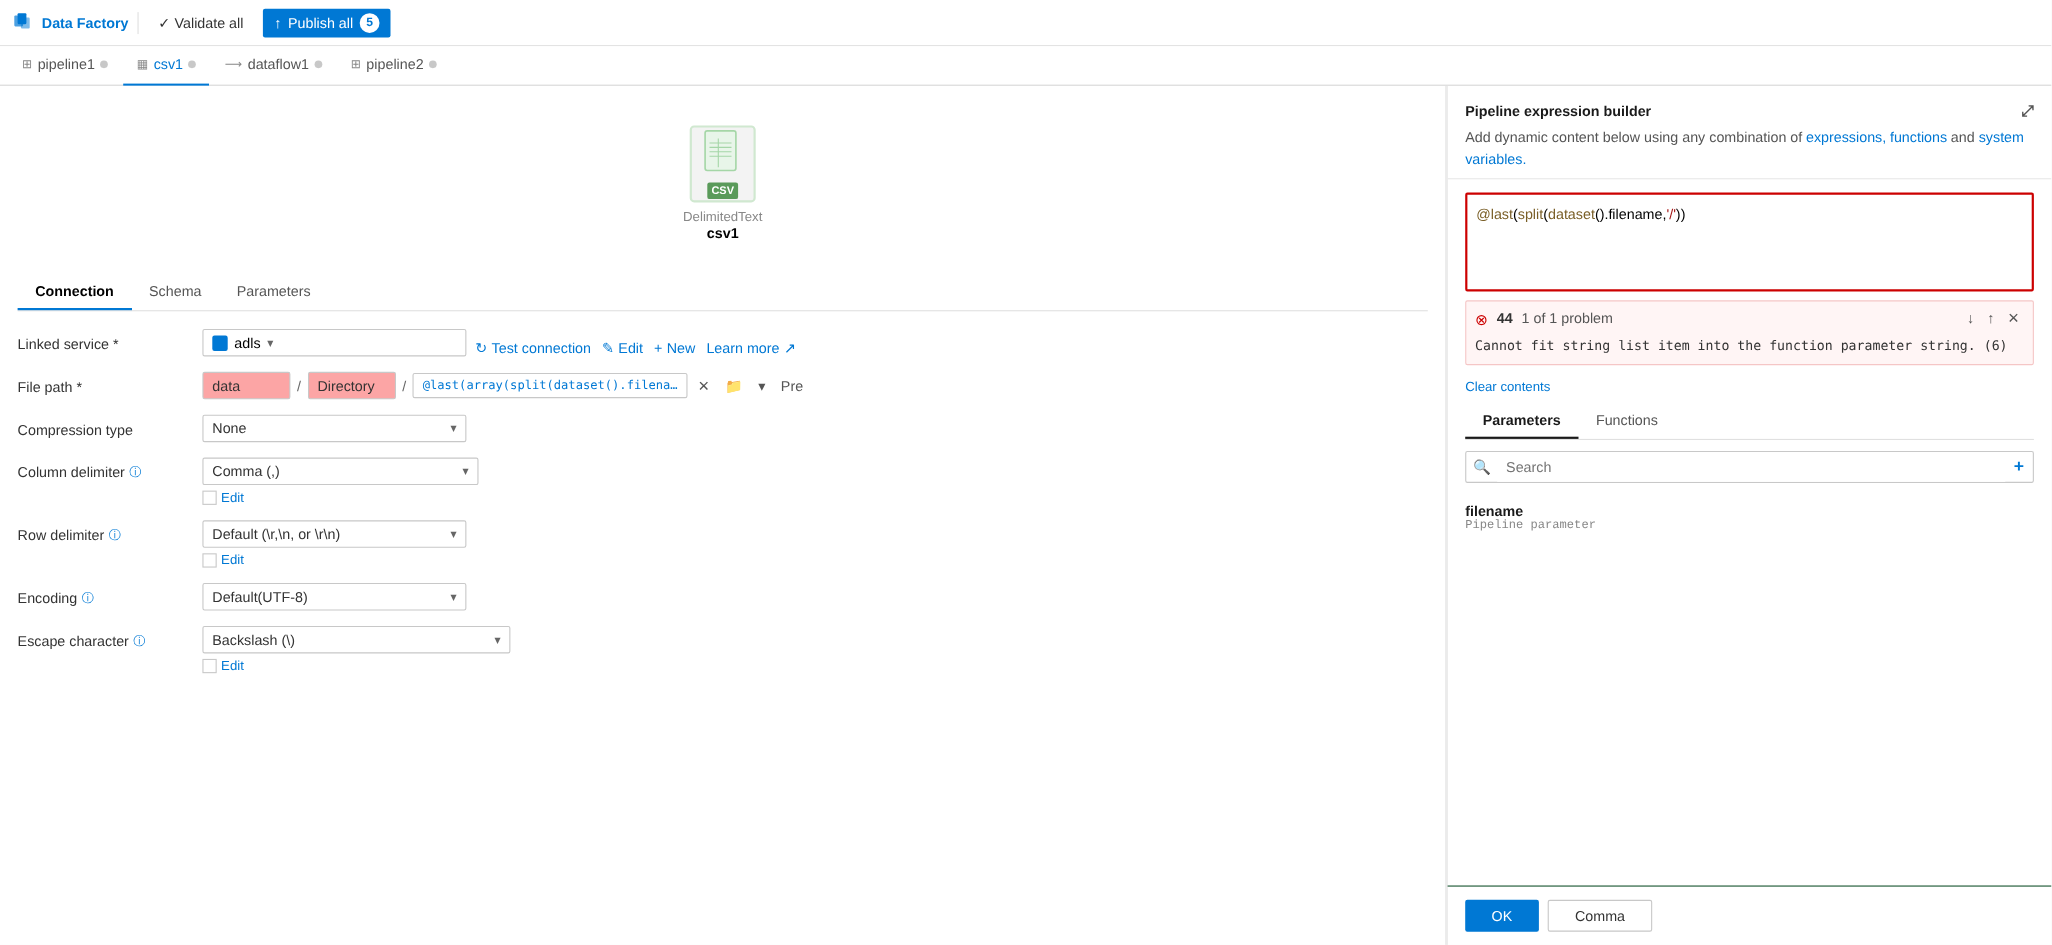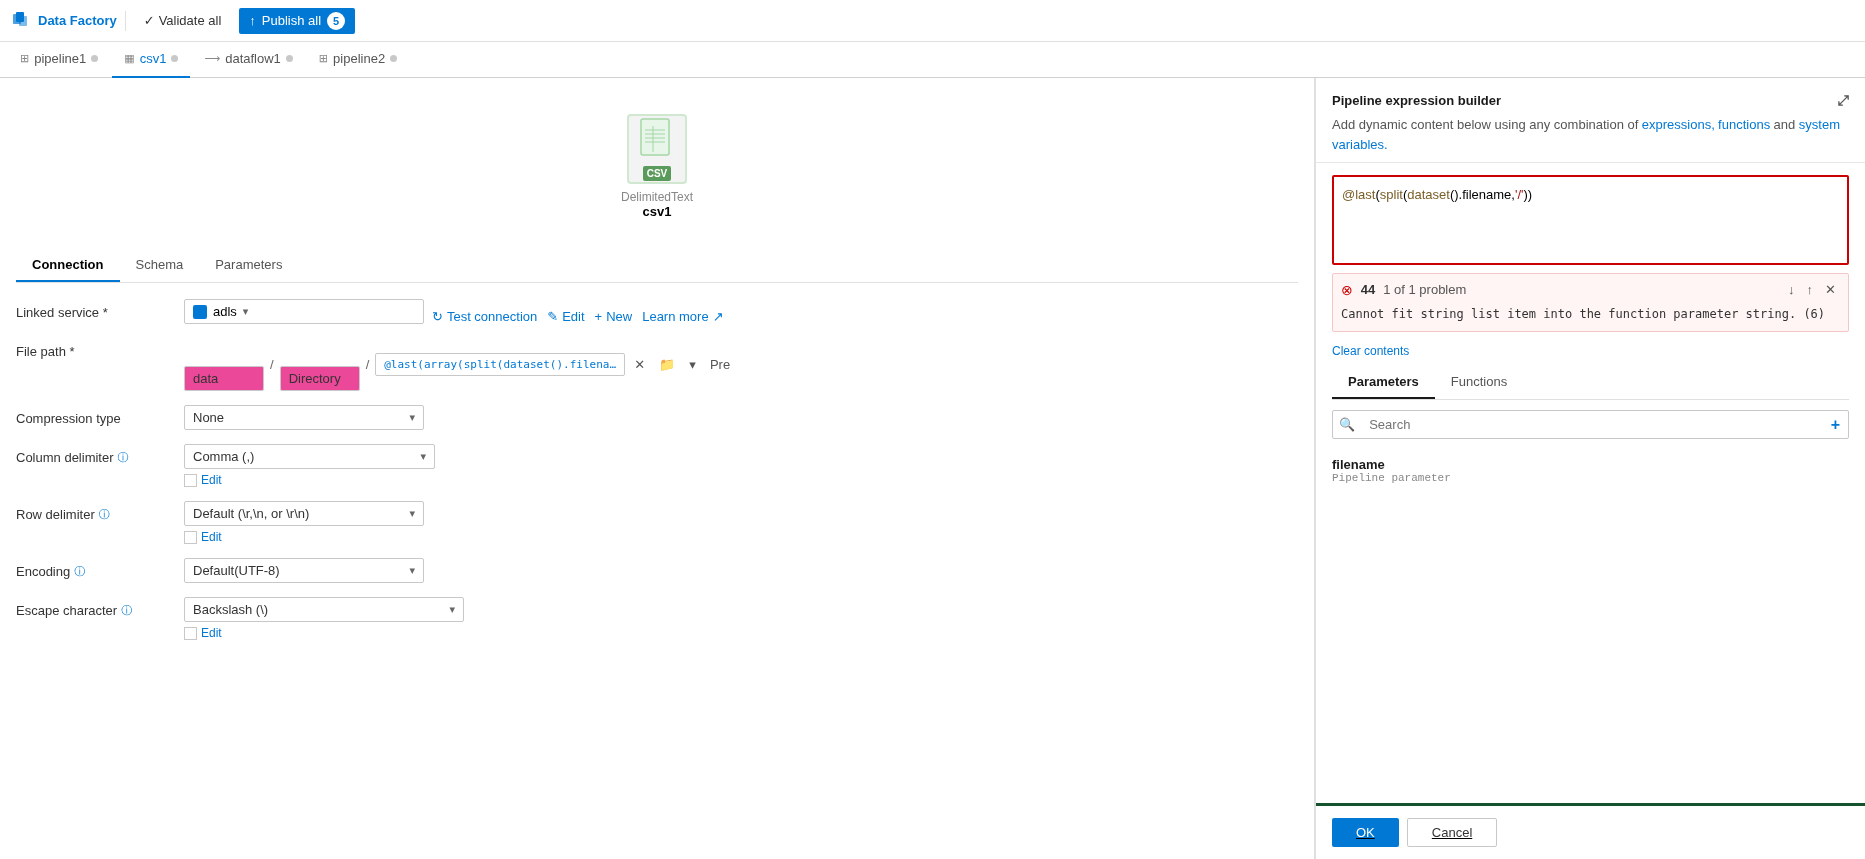--- a/index.html
+++ b/index.html
@@ -55,21 +55,21 @@
 
     .select-field {
       width: 240px; border: 1px solid #c8c8c8; border-radius: 2px; padding: 4px 8px;
       background: #fff; display: flex; align-items: center; justify-content: space-between;
       cursor: pointer; color: #333;
     }
     .select-arrow { color: #666; font-size: 11px; }
 
     
     .file-path-row { display: flex; align-items: center; gap: 4px; }
-    .path-segment { border: 1px solid #c8c8c8; border-radius: 2px; padding: 4px 8px; background: #ec4899; color: #333; min-width: 80px; margin-top: 28px; }
+    .path-segment { border: 1px solid #c8c8c8; border-radius: 2px; padding: 4px 8px; background: #fca5a5; color: #333; min-width: 80px; }
     .path-sep { color: #666; padding: 0 2px; }
     .path-expression {
       border: 1px solid #c8c8c8; border-radius: 2px; padding: 4px 8px; background: #fff;
       color: #0078d4; font-family: monospace; font-size: 11px; min-width: 200px;
       white-space: nowrap; overflow: hidden; text-overflow: ellipsis; max-width: 250px;
     }
     .path-actions { display: flex; align-items: center; gap: 4px; }
     .icon-btn { background: none; border: none; cursor: pointer; color: #555; padding: 3px 5px; border-radius: 2px; }
 
     .edit-check-row { display: flex; align-items: center; gap: 4px; margin-top: 4px; }
@@ -115,21 +115,21 @@
     .search-row { display: flex; align-items: center; margin: 10px 16px; border: 1px solid #c8c8c8; border-radius: 2px; background: #fff; }
     .search-input { flex: 1; border: none; outline: none; padding: 6px 8px; font-size: 13px; }
     .search-add-btn { background: none; border: none; cursor: pointer; padding: 4px 8px; color: #0078d4; font-size: 16px; font-weight: 700; }
 
     
     .param-item { padding: 8px 16px; cursor: pointer; }
     .param-name { font-size: 13px; font-weight: 600; color: #1a1a1a; }
     .param-type { font-size: 11px; color: #888; font-family: Liberation Mono, monospace; }
 
     
-    .rp-footer { margin-top: auto; padding: 12px 16px; border-top: 3px solid #14532d; display: flex; gap: 8px; text-decoration: underline; }
+    .rp-footer { margin-top: auto; padding: 12px 16px; border-top: 1px solid #14532d; display: flex; gap: 8px; }
     .btn-ok { background: #0078d4; color: #fff; border: none; padding: 6px 24px; cursor: pointer; border-radius: 2px; font-size: 13px; }
     .btn-cancel { background: #fff; color: #333; border: 1px solid #c8c8c8; padding: 6px 24px; cursor: pointer; border-radius: 2px; font-size: 13px; }
 
     
     .hl-func { color: #795e26; }
     .hl-str { color: #a31515; }
   </style>
 </head>
 <body>
 
@@ -395,17 +395,17 @@
 
     <div>
       <div class="param-item">
         <div class="param-name">filename</div>
         <div class="param-type">Pipeline parameter</div>
       </div>
     </div>
 
     <div class="rp-footer">
       <button class="btn-ok">OK</button>
-      <button class="btn-cancel">Cancel</button>
+      <button class="btn-cancel">Comma</button>
     </div>
 
   </div>
 </div>
 
 </body></html>

